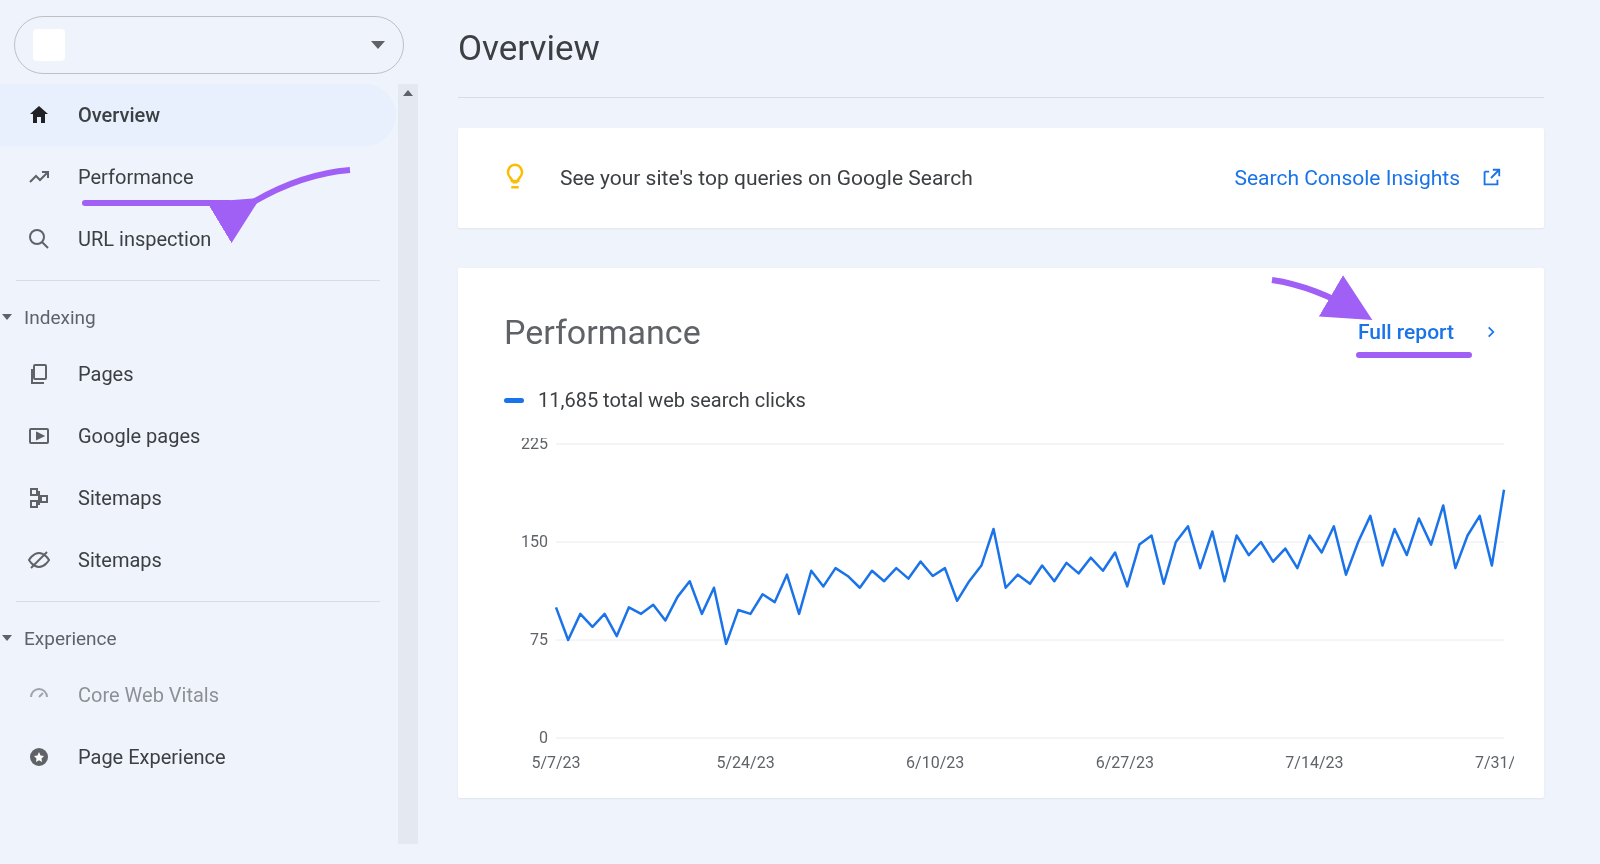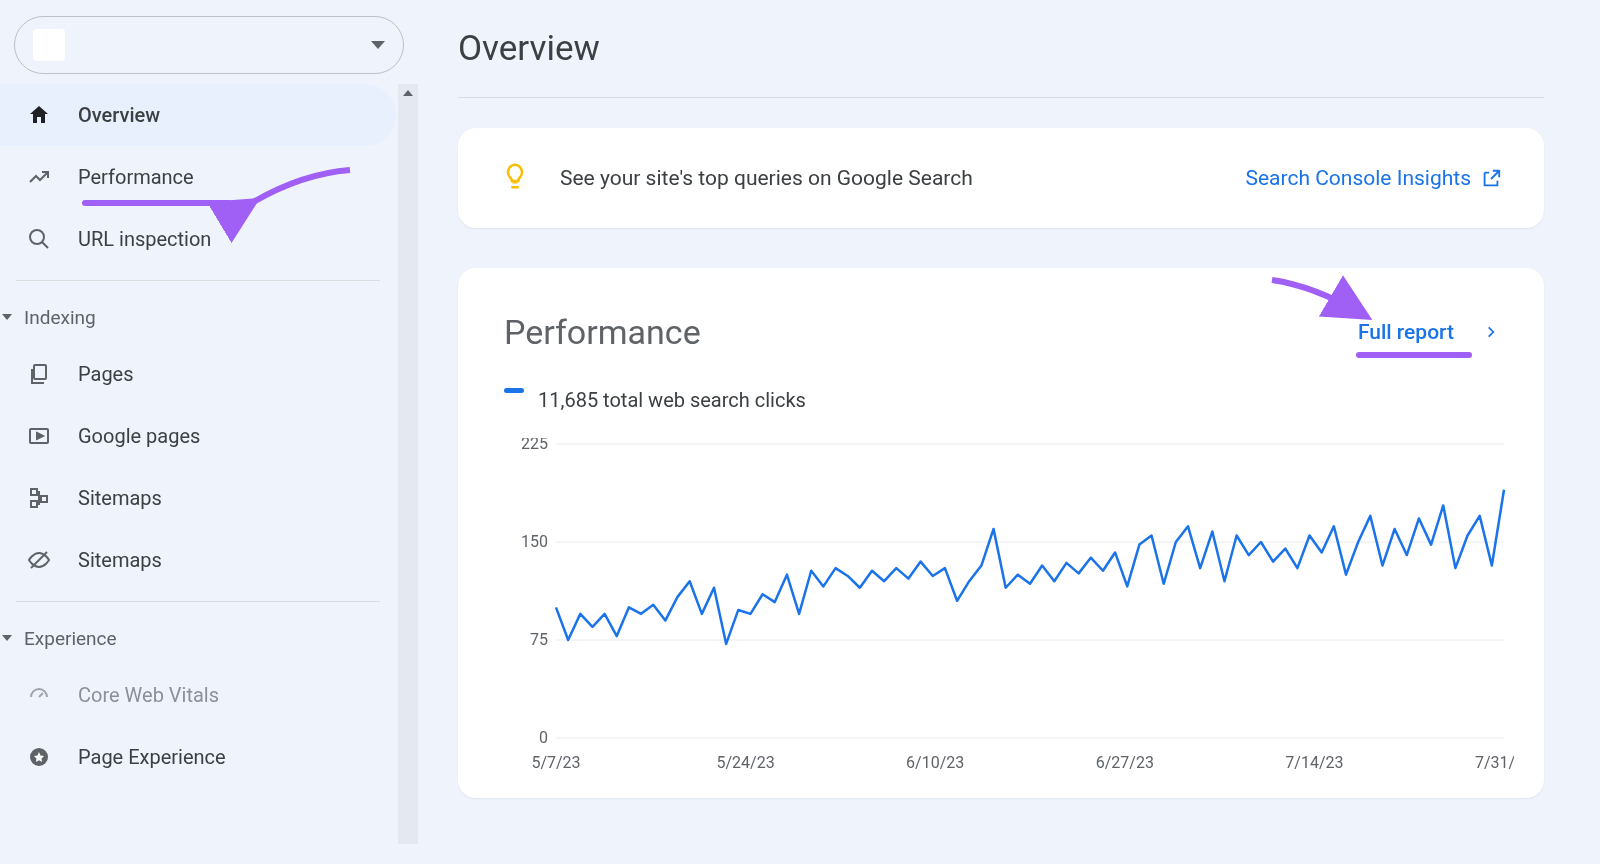--- a/index.html
+++ b/index.html
@@ -127,36 +127,36 @@
   }
   .page-title {
     font-size: 35px;
     font-weight: 400;
     color: #3c4043;
     margin: 4px 0 28px 0;
   }
   .title-rule { height:1px; background: var(--divider); margin-bottom:30px; }
   .card {
     background: var(--card-bg);
-    border-radius: 18px;
+    border-radius: 2px;
     box-shadow: 0 1px 2px rgba(60,64,67,.08);
     margin-bottom: 40px;
   }
   .insights-card {
     height: 100px;
     display: flex; align-items: center;
     padding: 0 42px;
     gap: 30px;
   }
   .bulb { color:#fbbc04; flex-shrink:0; }
   .insights-text { font-size: 21px; color:#3c4043; flex:1; }
   .insights-link {
     color: var(--blue);
     font-size: 21px;
-    display:flex; align-items:flex-end; gap:9px;
+    display:flex; align-items:center; gap:20px;
     cursor:pointer;
   }
   .perf-card {
     padding: 44px 46px 20px 46px;
     position: relative;
   }
   .perf-header {
     display:flex; align-items:center; justify-content:space-between;
     margin-bottom: 36px;
     position: relative;
@@ -166,21 +166,21 @@
     color: var(--blue); font-size:21px;
     display:flex; align-items:center; gap:30px; cursor:pointer;
     font-weight:500;
     position: relative;
   }
   .full-report .underline {
     position:absolute; left:-2px; right:26px; bottom:-14px; height:6px;
     background: var(--accent-purple); border-radius:3px;
   }
   .legend {
-    display:flex; gap:14px;
+    display:flex; align-items:center; gap:14px;
     font-size: 20px; color:#3c4043;
     margin-bottom: 26px;
   }
   .legend .dash { width:20px; height:5px; background: var(--blue-line); border-radius:3px; }
 
   
   .chart-wrap { position:relative; height: 340px; margin-left:10px;}
 </style>
 </head>
 <body>

